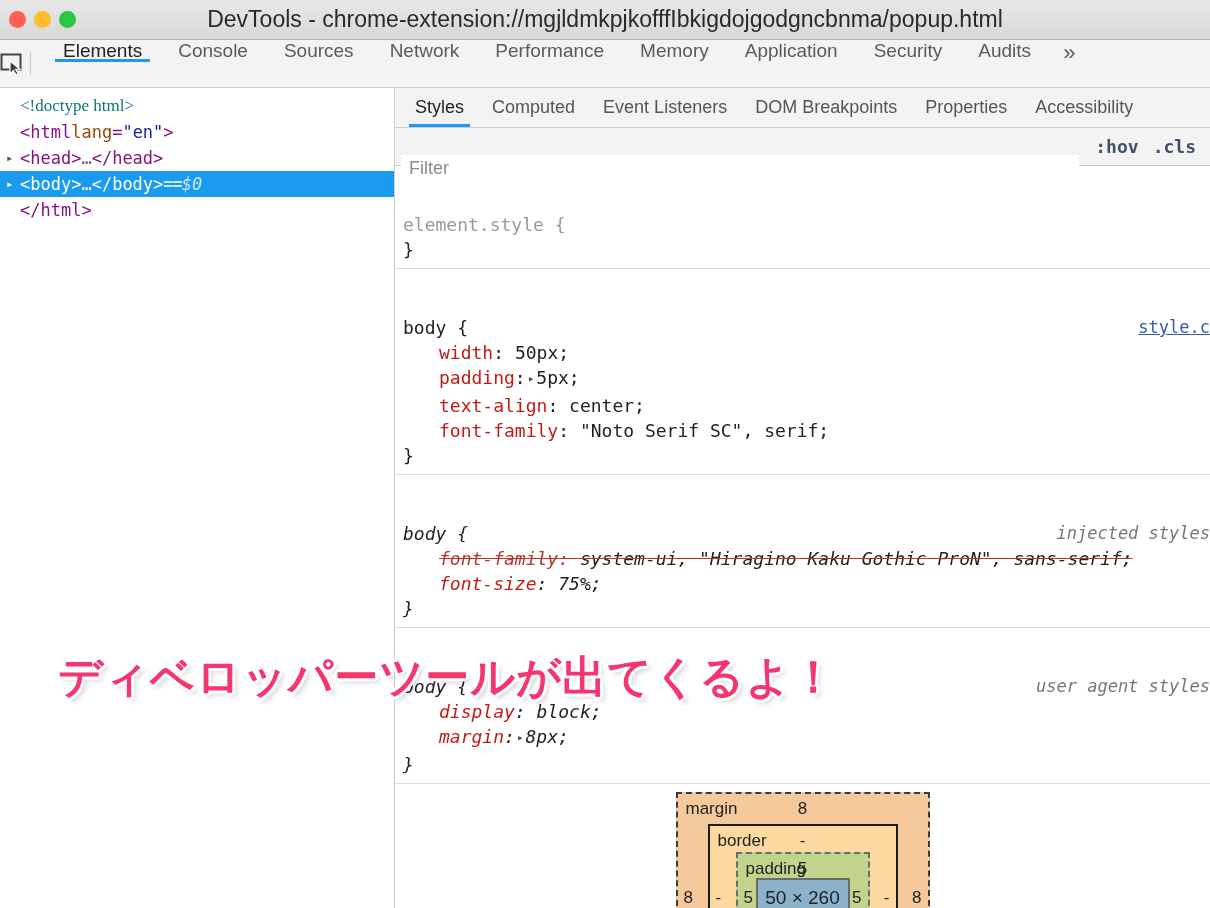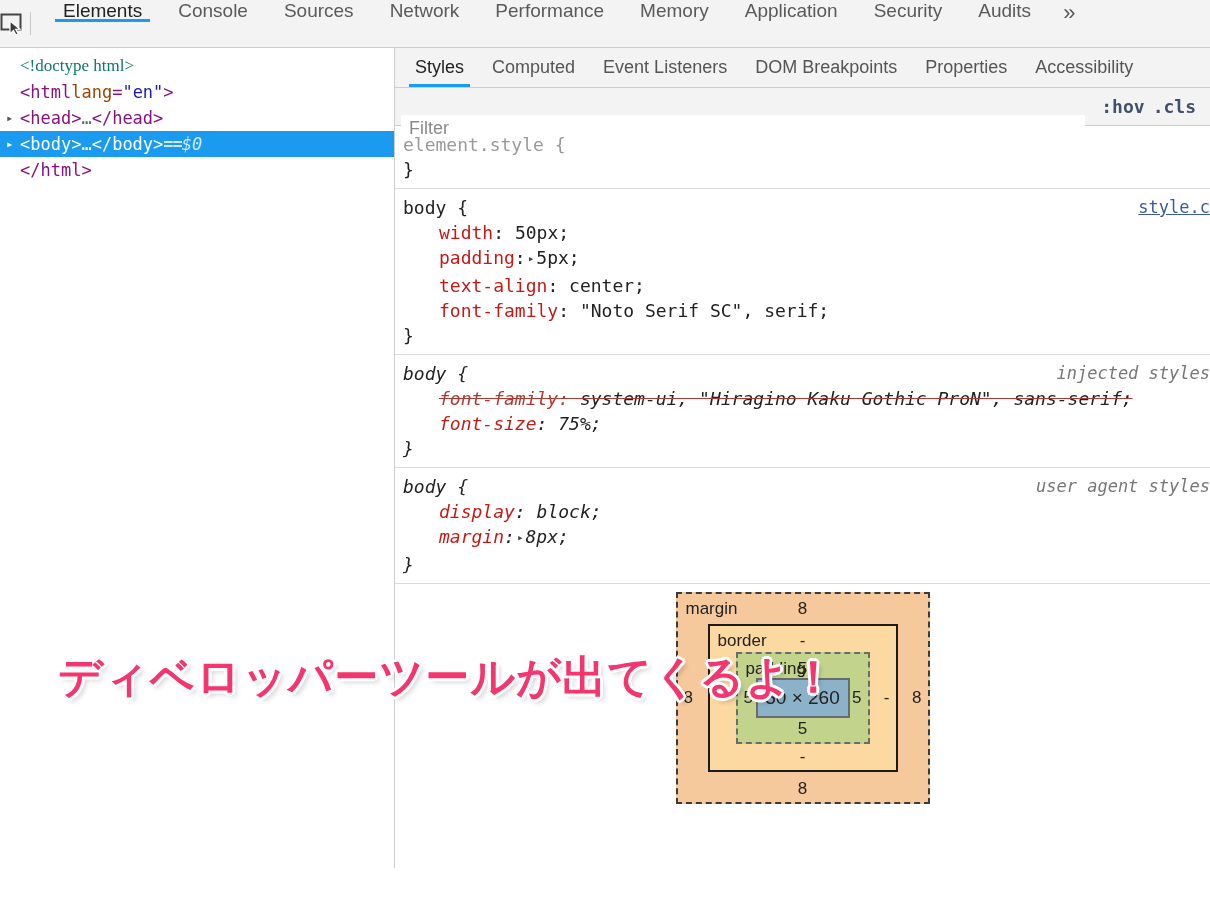--- a/index.html
+++ b/index.html
@@ -210,39 +210,40 @@
     font-size: 18px;
     color: #333;
     padding: 0 8px;
     font-family: "Liberation Sans", sans-serif;
     margin-top: 44px;
   }
   .filter-input::placeholder { color: #8a8a8a; }
   .toggle-btns {
     display: flex;
     align-items: center;
-    gap: 8px;
+    gap: 14px;
     padding: 0 8px 0 16px;
     font-family: "DejaVu Sans Mono", "Liberation Mono", monospace;
     font-size: 18px;
     color: #40506a;
     font-weight: bold;
   }
 
   
   .rules {
     font-family: "DejaVu Sans Mono", "Liberation Mono", monospace;
     font-size: 18px;
     line-height: 25px;
     color: #222;
   }
   .rule {
     position: relative;
     padding: 6px 0 6px 8px;
     border-bottom: 1px solid #dcdcdc;
+    margin-top: 40px;
   }
   .rule.ua, .rule.injected { font-style: italic; }
   .rule-head {
     display: flex;
     align-items: baseline;
   }
   .selector { color: #222; }
   .selector.grey { color: #999; }
   .origin {
     position: absolute;
@@ -367,20 +368,28 @@
        4px  4px 5px rgba(0,0,0,0.18);
     pointer-events: none;
     z-index: 50;
   }
 </style>
 </head>
 <body>
 
 <div id="app">
 
+  <div class="titlebar">
+    <div class="lights">
+      <span class="light red"></span>
+      <span class="light yellow"></span>
+      <span class="light green"></span>
+    </div>
+    <div class="window-title">DevTools - chrome-extension://mgjldmkpjkofffIbkigdojgodgncbnma/popup.html</div>
+  </div>
 
   <div class="toolbar">
     <div class="inspect-btn">
       <svg width="26" height="26" viewBox="0 0 26 26">
         <rect x="2.5" y="3.5" width="19" height="15" fill="none" stroke="#444" stroke-width="2"></rect>
         <path d="M11 10 L11 23 L14.4 19.4 L17 24 L19.2 22.8 L16.6 18.4 L21 18.2 Z" fill="#3a3a3a" stroke="#fff" stroke-width="1.2"></path>
       </svg>
     </div>
     <div class="toolbar-sep"></div>
     <div class="tabs">

